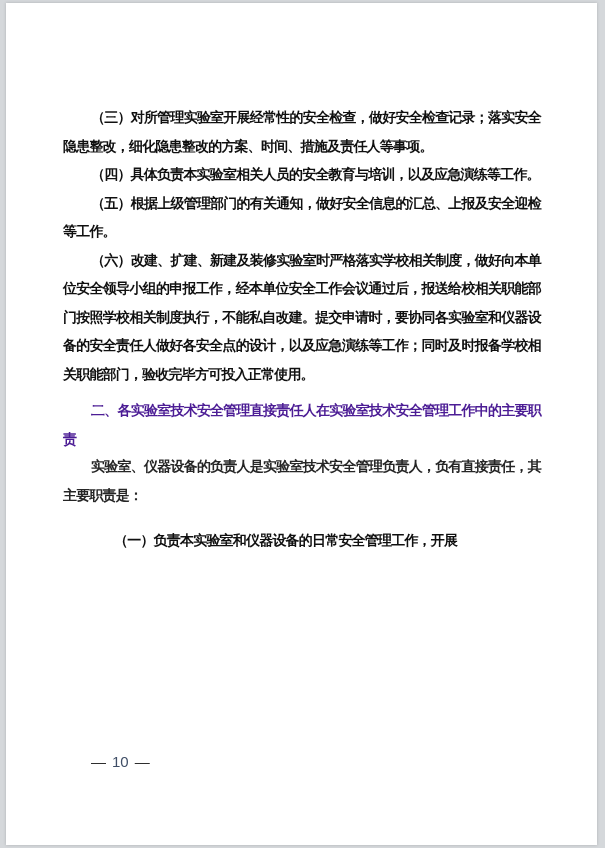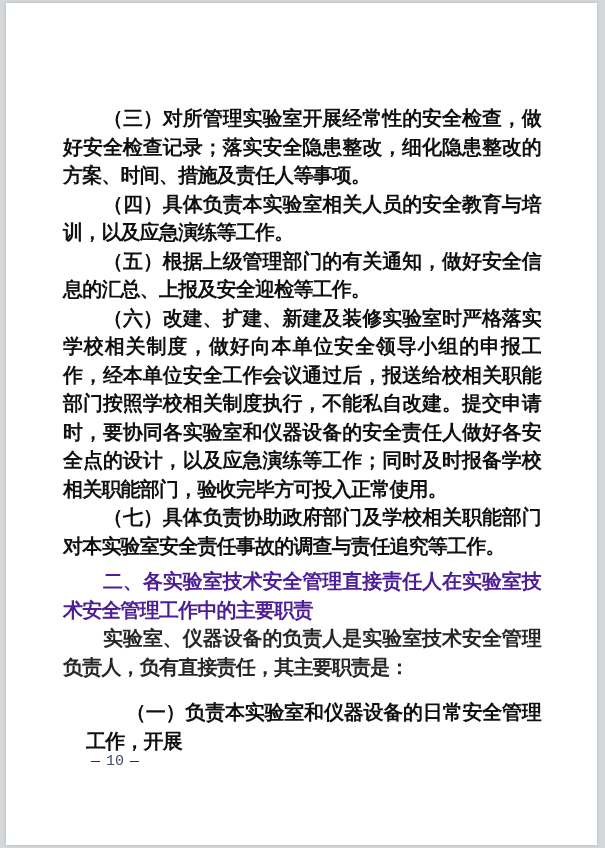--- a/index.html
+++ b/index.html
@@ -24,21 +24,21 @@
     box-shadow: 0 0 3px rgba(0,0,0,0.18);
   }
   .doc-body {
     position: absolute;
     left: 57px;
     top: 101px;
     width: 478px;
   }
   .para {
     margin: 0;
-    font-size: 20px;
+    font-size: 14px;
     line-height: 28.5px;
     letter-spacing: -0.8px;
     text-indent: 2em;
     text-align: justify;
     font-weight: 700;
     color: #101010;
     font-family: "Liberation Serif", "DejaVu Serif", serif;
   }
   .para.section-heading {
     font-family: "Liberation Sans", "DejaVu Sans", sans-serif;
@@ -50,21 +50,21 @@
     color: #262626;
   }
   .para.clause-first {
     margin-top: 17px;
     margin-left: 23px;
   }
   .page-number {
     position: absolute;
     left: 79px;
     top: 750px;
-    font-family: Liberation Mono, monospace;
+    font-family: Liberation Sans, sans-serif;
     font-size: 15px;
     color: #2e2e2e;
     letter-spacing: 0;
     white-space: nowrap;
   }
   .page-number .dash {
     color: #2e2e2e;
     margin: 0 6px;
   }
   .page-number .num {
@@ -73,21 +73,20 @@
 </style>
 </head>
 <body>
 
 <div class="doc-page">
   <div class="doc-body">
       <p class="para clause">（三）对所管理实验室开展经常性的安全检查，做好安全检查记录；落实安全隐患整改，细化隐患整改的方案、时间、措施及责任人等事项。</p>
       <p class="para clause">（四）具体负责本实验室相关人员的安全教育与培训，以及应急演练等工作。</p>
       <p class="para clause">（五）根据上级管理部门的有关通知，做好安全信息的汇总、上报及安全迎检等工作。</p>
       <p class="para clause">（六）改建、扩建、新建及装修实验室时严格落实学校相关制度，做好向本单位安全领导小组的申报工作，经本单位安全工作会议通过后，报送给校相关职能部门按照学校相关制度执行，不能私自改建。提交申请时，要协同各实验室和仪器设备的安全责任人做好各安全点的设计，以及应急演练等工作；同时及时报备学校相关职能部门，验收完毕方可投入正常使用。</p>
-      <p class="para clause">（七）具体负责协助政府部门及学校相关职能部门对本实验室安全责任事故的调查与责任追究等工作。</p>
       <p class="para section-heading">二、各实验室技术安全管理直接责任人在实验室技术安全管理工作中的主要职责</p>
       <p class="para plain">实验室、仪器设备的负责人是实验室技术安全管理负责人，负有直接责任，其主要职责是：</p>
       <p class="para clause clause-first">（一）负责本实验室和仪器设备的日常安全管理工作，开展</p>
     </div>
 
   <div class="page-number">
     <span class="dash">—</span><span class="num">10</span><span class="dash">—</span>
   </div>
 </div>
 

